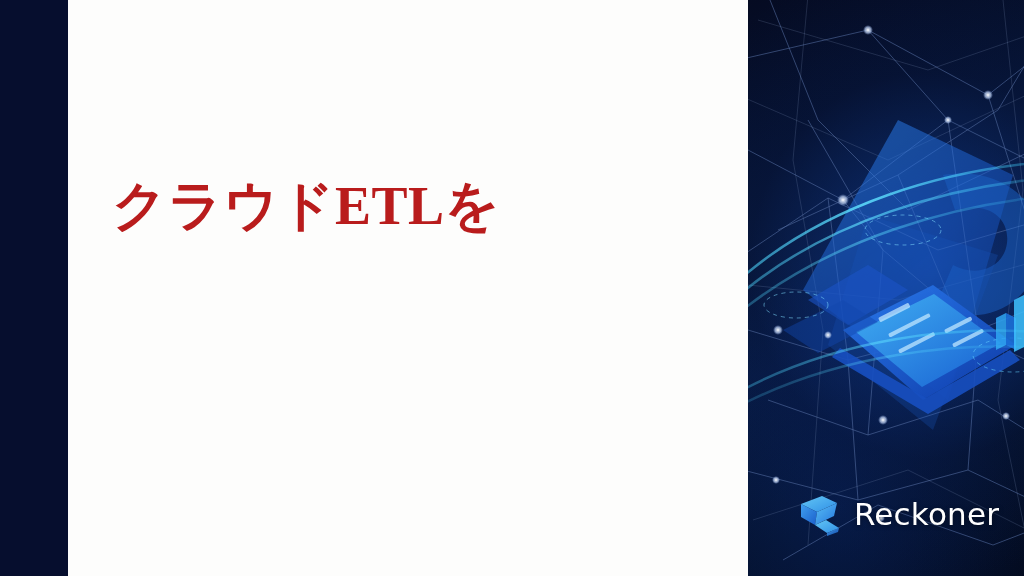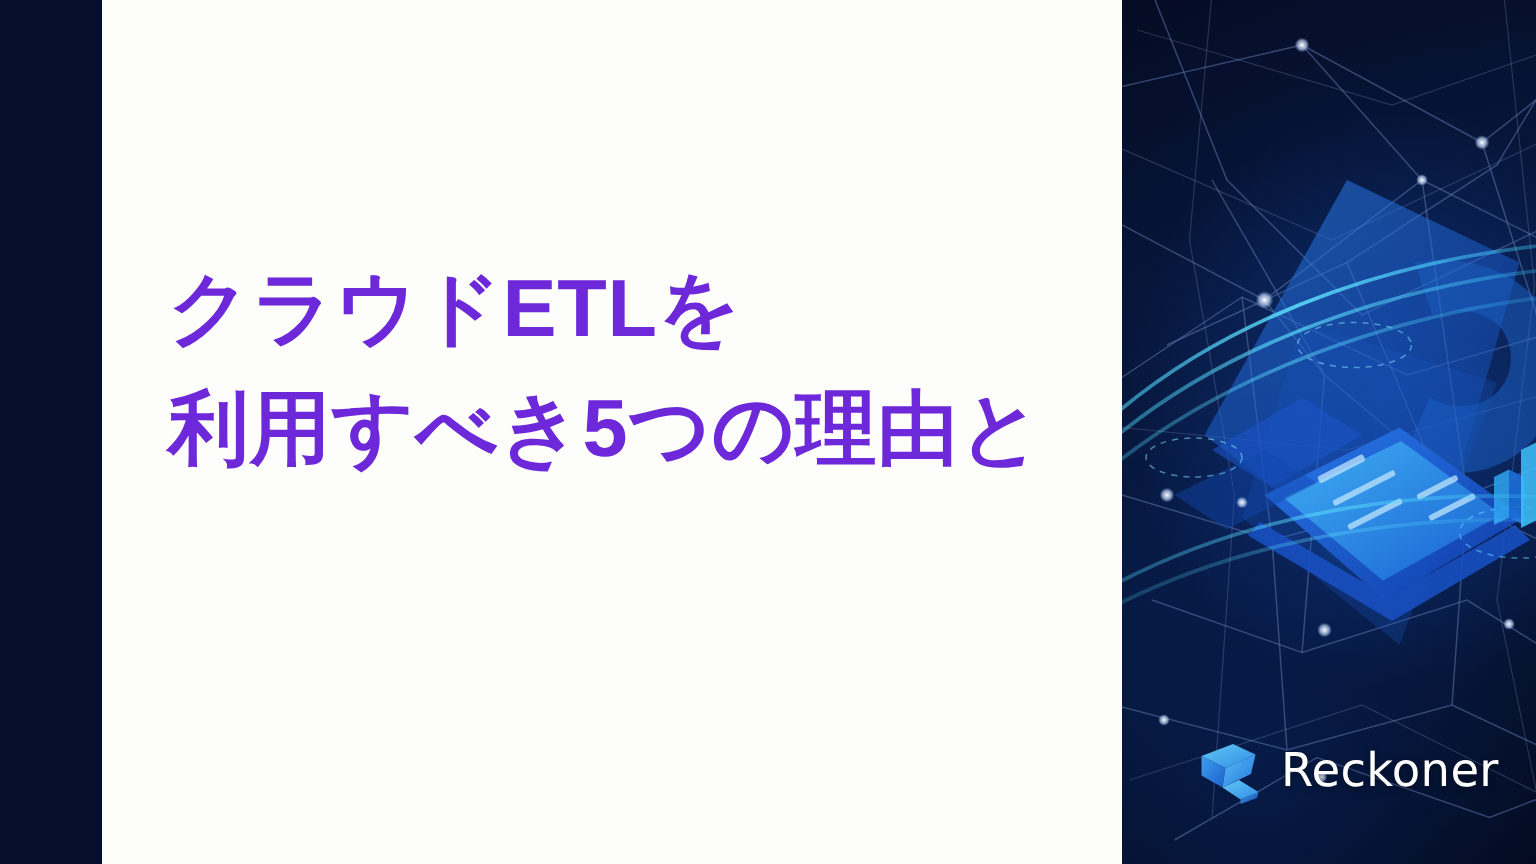--- a/index.html
+++ b/index.html
@@ -24,26 +24,26 @@
   }
 
   
   .title-block {
     position:absolute;
     left:112px; top:166px;
     width:600px;
   }
   .title-line {
     display:block;
-    font-family:Liberation Sans, sans-serif;
+    font-family:Liberation Serif, serif;
     font-weight:700;
     font-size:54px;
     line-height:80px;
     letter-spacing:0.5px;
-    color:#6d28d9;
+    color:#b91c1c;
     white-space:nowrap;
   }
 
   
   .art-panel {
     position:absolute;
     left:714px; top:0;
     width:310px; height:576px;
     overflow:hidden;
     background:
@@ -73,21 +73,20 @@
 </style>
 </head>
 <body>
 
 <div class="slide">
 
   <div class="accent-bar"></div>
 
   <div class="title-block">
     <span class="title-line">クラウドETLを</span>
-    <span class="title-line">利用すべき5つの理由と</span>
   </div>
 
   <div class="art-panel">
     <svg class="art-svg" viewBox="0 0 310 576" preserveAspectRatio="none">
       <defs>
         <linearGradient id="gGlow" x1="0" y1="0" x2="1" y2="0.3">
           <stop offset="0%" stop-color="#2ec8ff" stop-opacity="0"></stop>
           <stop offset="45%" stop-color="#5fe0ff" stop-opacity="0.95"></stop>
           <stop offset="100%" stop-color="#2ec8ff" stop-opacity="0"></stop>
         </linearGradient>

